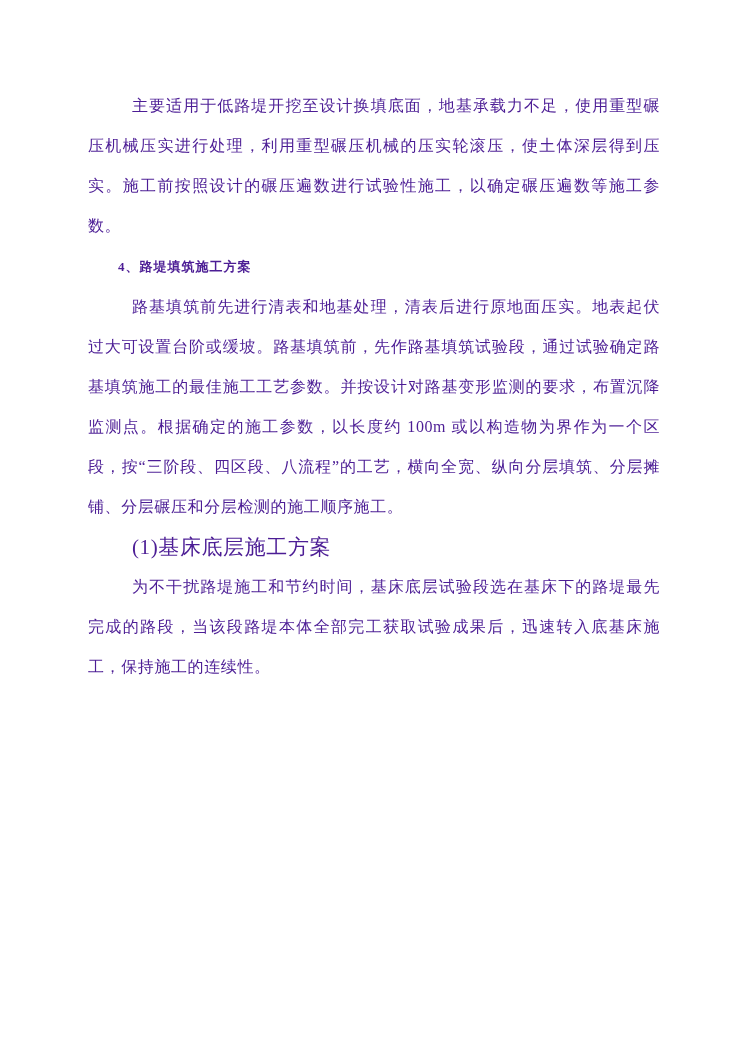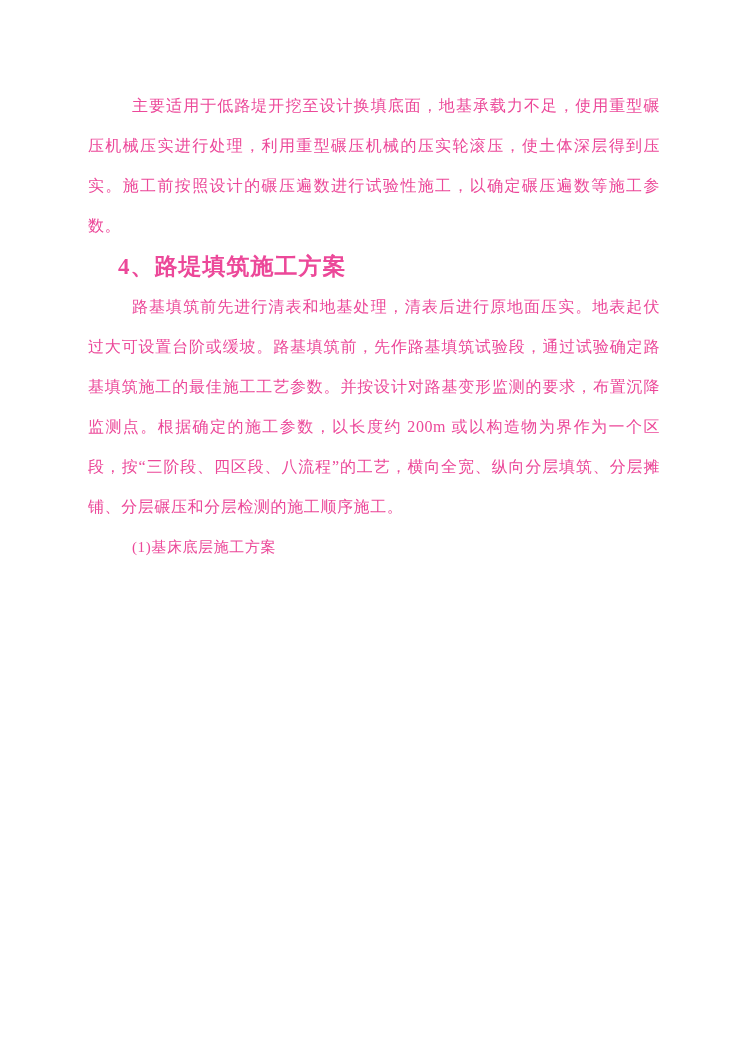--- a/index.html
+++ b/index.html
@@ -6,58 +6,59 @@
     margin: 0;
     padding: 0;
     background: #ffffff;
   }
   .page {
     position: relative;
     width: 744px;
     height: 1052px;
     box-sizing: border-box;
     background: #ffffff;
-    color: #ec4899;
+    color: #4c1d95;
     font-family: "Liberation Serif", "DejaVu Serif", serif;
     padding: 86px 84px 0 88px;
     overflow: hidden;
   }
   .para {
     margin: 0;
     font-size: 16px;
     line-height: 40px;
     letter-spacing: 0.6px;
     text-align: justify;
     text-indent: 44px;
   }
   .heading {
     margin: 0;
-    font-size: 23px;
+    font-size: 13px;
     font-weight: bold;
     line-height: 41px;
     letter-spacing: 1px;
     padding-left: 30px;
   }
   .subheading {
     margin: 0;
-    font-size: 15px;
+    font-size: 21px;
     line-height: 40px;
     letter-spacing: 0.6px;
     padding-left: 44px;
   }
 </style>
 </head>
 <body>
 
 <div class="page">
   <p class="para">主要适用于低路堤开挖至设计换填底面，地基承载力不足，使用重型碾压机械压实进行处理，利用重型碾压机械的压实轮滚压，使土体深层得到压实。施工前按照设计的碾压遍数进行试验性施工，以确定碾压遍数等施工参数。</p>
 
   <h2 class="heading">4、路堤填筑施工方案</h2>
 
-  <p class="para">路基填筑前先进行清表和地基处理，清表后进行原地面压实。地表起伏过大可设置台阶或缓坡。路基填筑前，先作路基填筑试验段，通过试验确定路基填筑施工的最佳施工工艺参数。并按设计对路基变形监测的要求，布置沉降监测点。根据确定的施工参数，以长度约 200m 或以构造物为界作为一个区段，按“三阶段、四区段、八流程”的工艺，横向全宽、纵向分层填筑、分层摊铺、分层碾压和分层检测的施工顺序施工。</p>
+  <p class="para">路基填筑前先进行清表和地基处理，清表后进行原地面压实。地表起伏过大可设置台阶或缓坡。路基填筑前，先作路基填筑试验段，通过试验确定路基填筑施工的最佳施工工艺参数。并按设计对路基变形监测的要求，布置沉降监测点。根据确定的施工参数，以长度约 100m 或以构造物为界作为一个区段，按“三阶段、四区段、八流程”的工艺，横向全宽、纵向分层填筑、分层摊铺、分层碾压和分层检测的施工顺序施工。</p>
 
 
 
 
 
   <p class="subheading">(1)基床底层施工方案</p>
 
+  <p class="para">为不干扰路堤施工和节约时间，基床底层试验段选在基床下的路堤最先完成的路段，当该段路堤本体全部完工获取试验成果后，迅速转入底基床施工，保持施工的连续性。</p>
 </div>
 
 </body></html>

